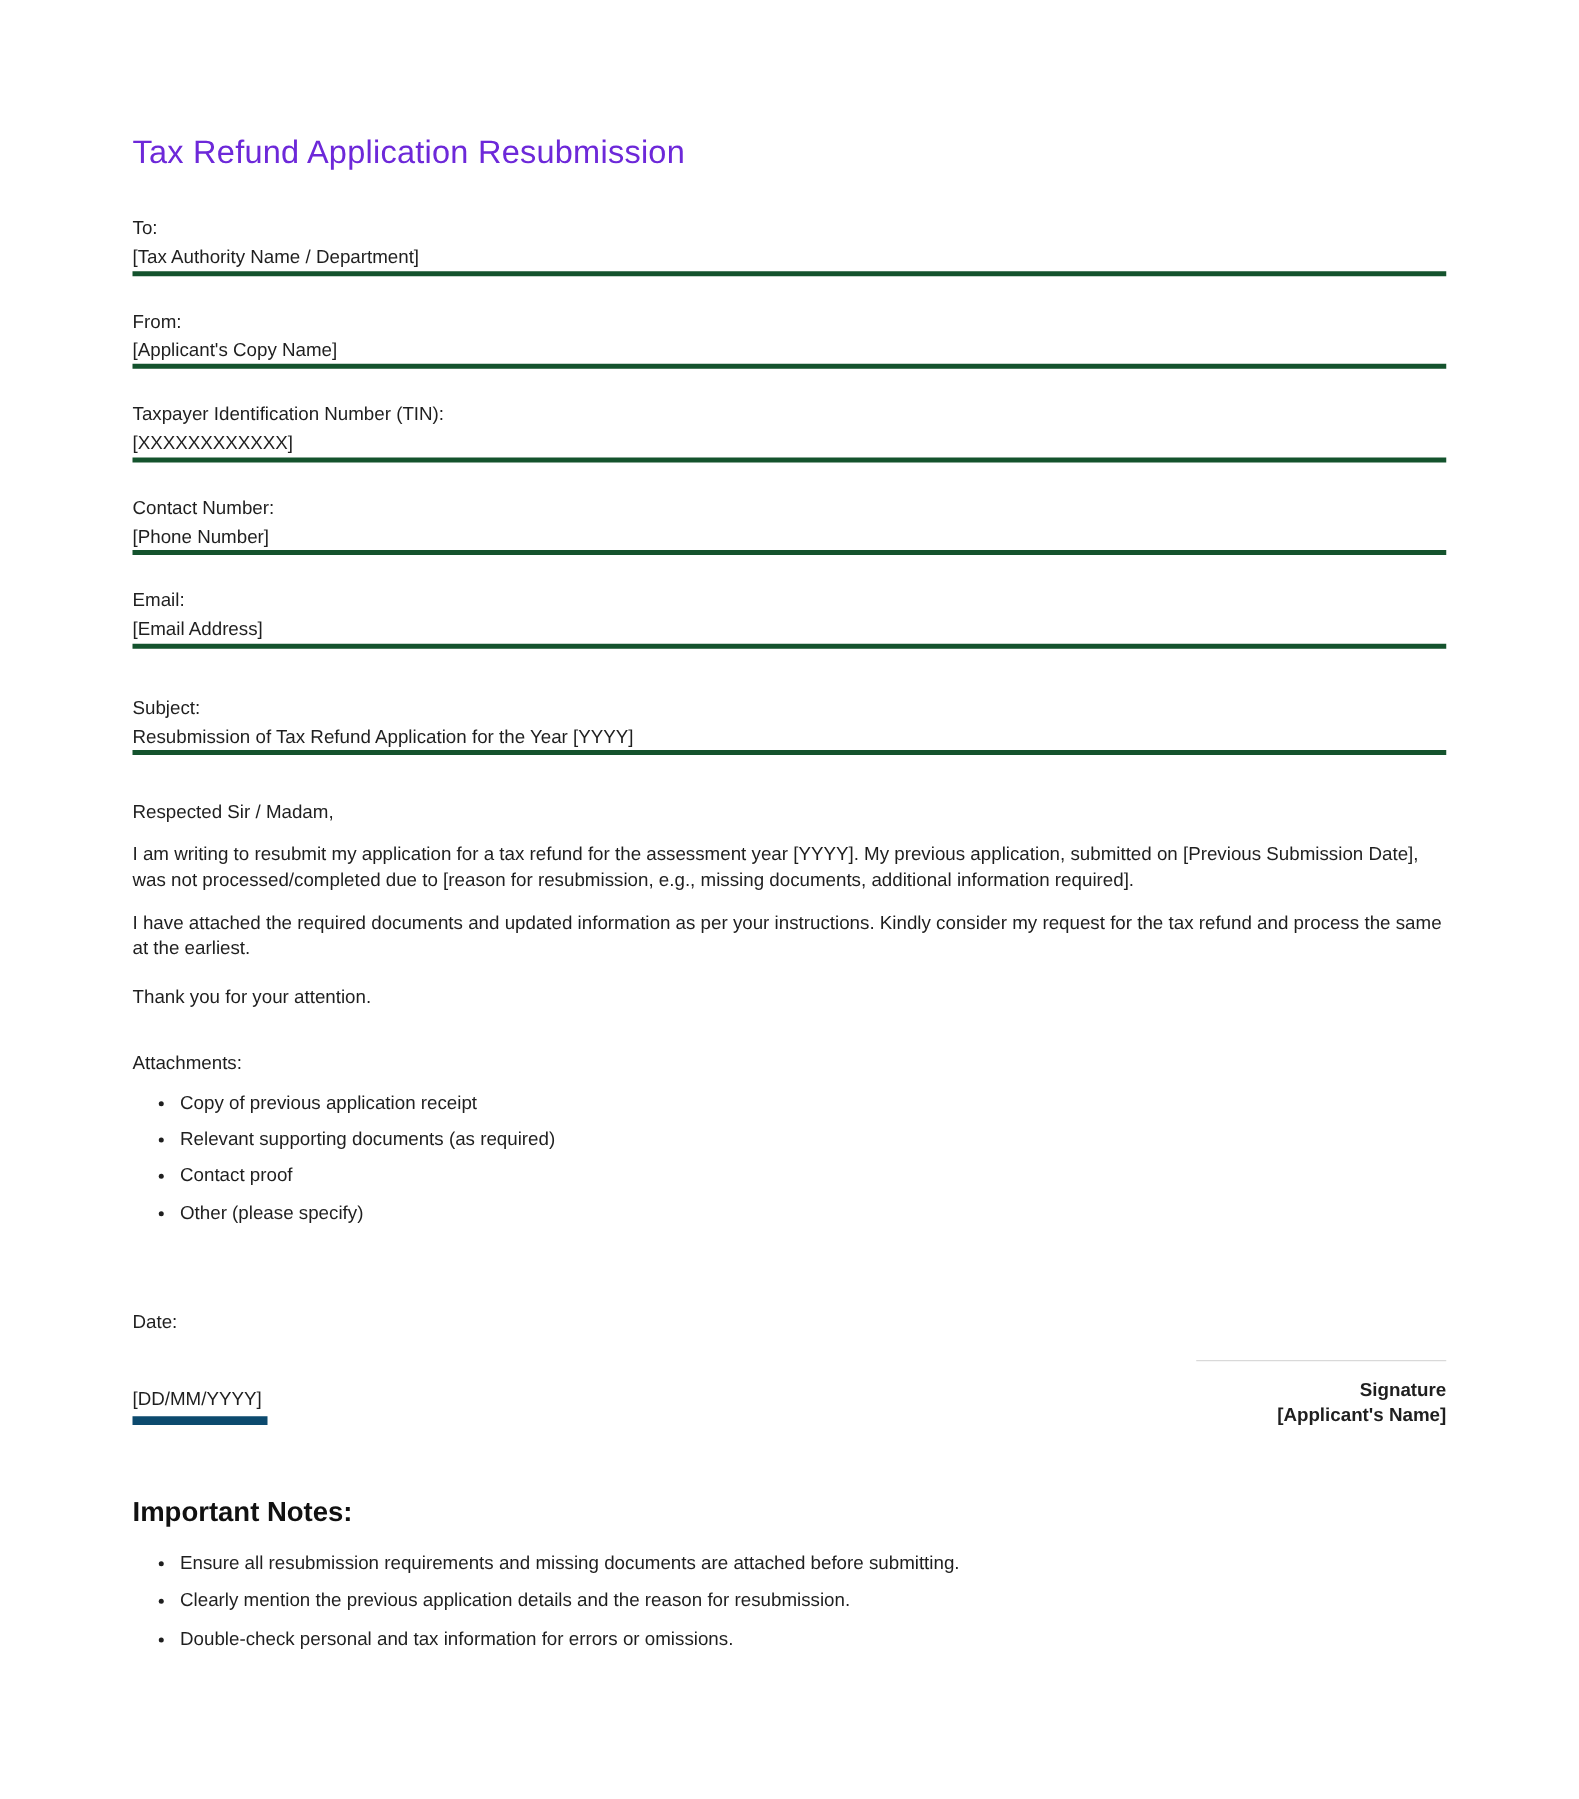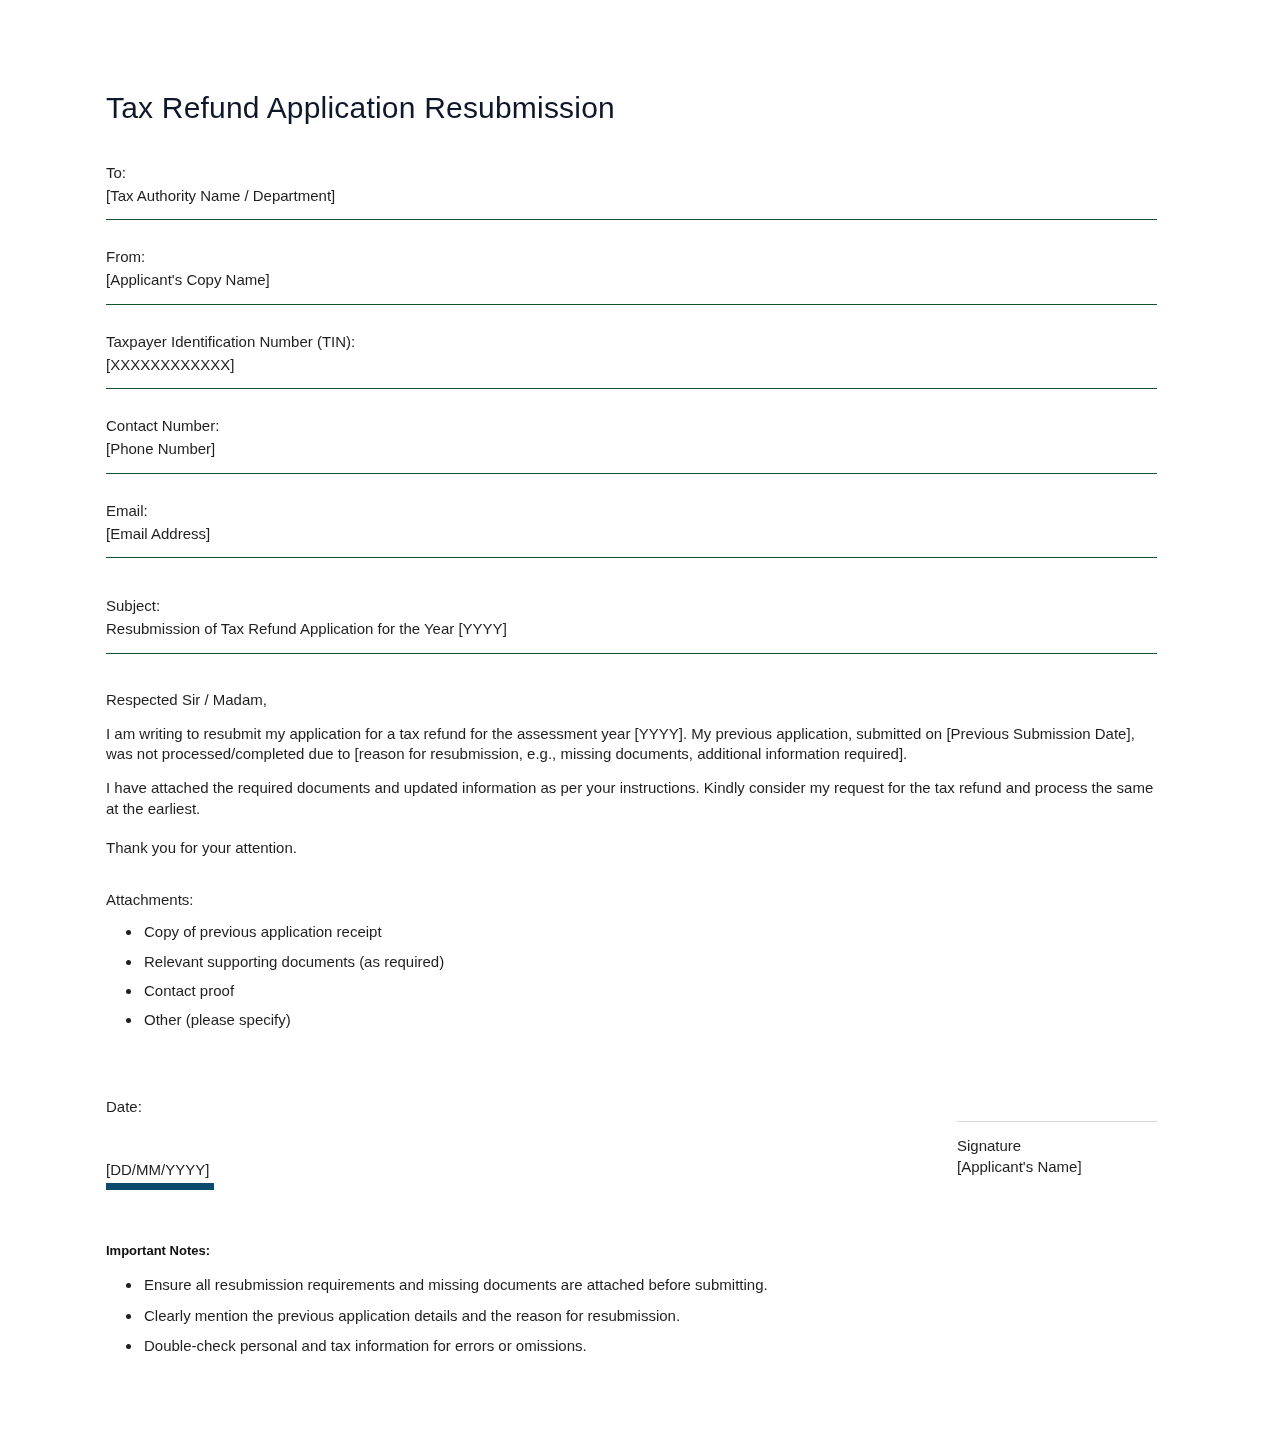--- a/index.html
+++ b/index.html
@@ -17,29 +17,28 @@
     background: #ffffff;
   }
   .content {
     width: 1051px;
     margin: 0 106px;
     padding-top: 88px;
     font-size: 15px;
     line-height: 1.35;
   }
   h1.doc-title {
-    font-size: 30px;
+    font-size: 26px;
     font-weight: 400;
-    color: #0f172a;
-    margin: 0 0 34px 0;
+    color: #6d28d9;
+    margin: 16px 0 34px 0;
     letter-spacing: 0.2px;
   }
   .field {
-    border-bottom: 1px solid #14532d;
-    padding-bottom: 13px;
+    border-bottom: 4px solid #14532d;
     margin-bottom: 27px;
   }
   .field .f-label { margin-bottom: 3px; }
   .field.subject-field { margin-top: 38px; }
   .salutation { margin: 36px 0 0 0; }
   .para { margin: 14px 0 0 0; }
   .closing { margin: 19px 0 0 0; }
   .attach-heading { margin: 32px 0 0 0; }
   ul.doc-list {
     margin: 12px 0 0 0;
@@ -57,29 +56,30 @@
   }
   .date-block .date-label { margin-bottom: 42px; }
   .date-value {
     display: inline-block;
     border-bottom: 7px solid #0c4a6e;
     padding-bottom: 3px;
     min-width: 108px;
   }
   .sig-block {
     width: 200px;
-    margin-top: 24px;
-    text-align: left;
+    margin-top: 40px;
+    text-align: right;
+    font-weight: bold;
   }
   .sig-line {
     border-top: 1px solid #d9d9d9;
     margin-bottom: 14px;
   }
   .notes-heading {
-    font-size: 13px;
+    font-size: 22px;
     font-weight: 700;
     color: #111111;
     margin: 52px 0 0 0;
   }
   ul.notes-list {
     margin: 16px 0 0 0;
     padding-left: 36px;
   }
   ul.notes-list li {
     margin-bottom: 10px;

